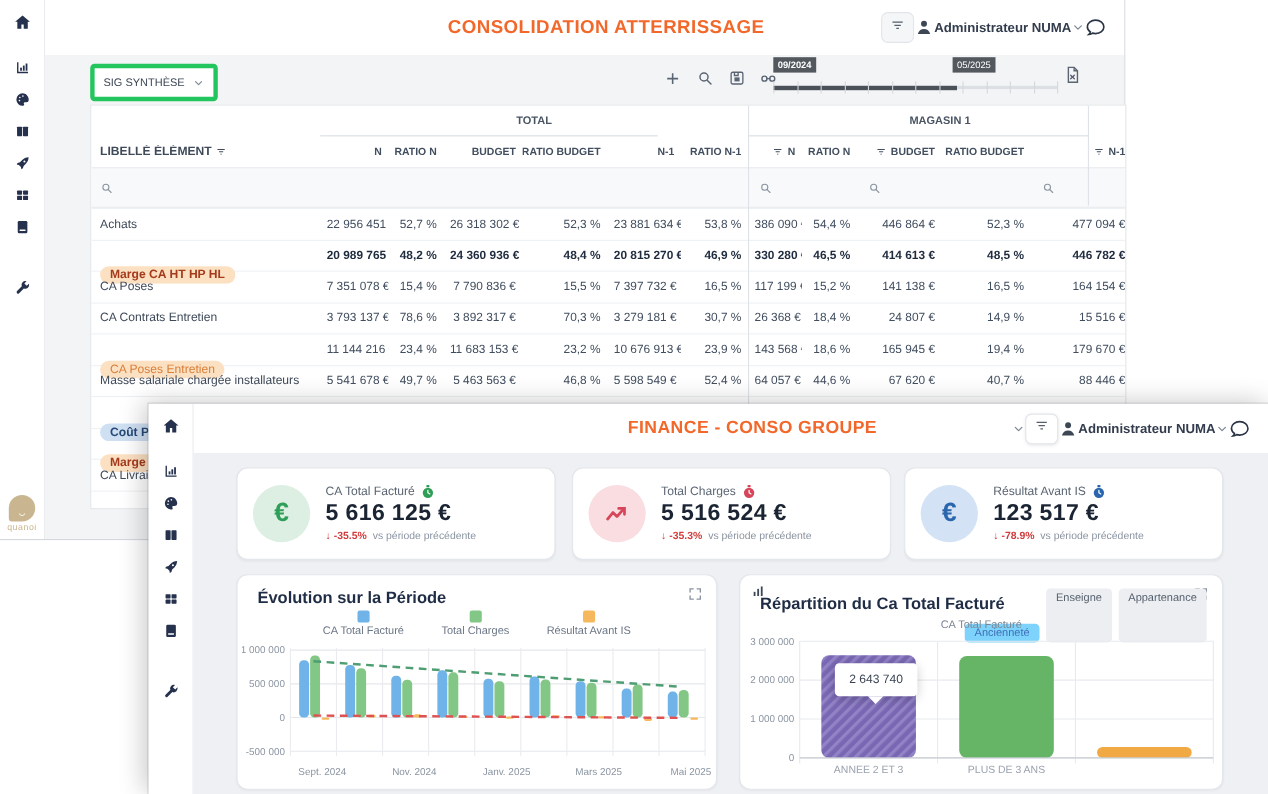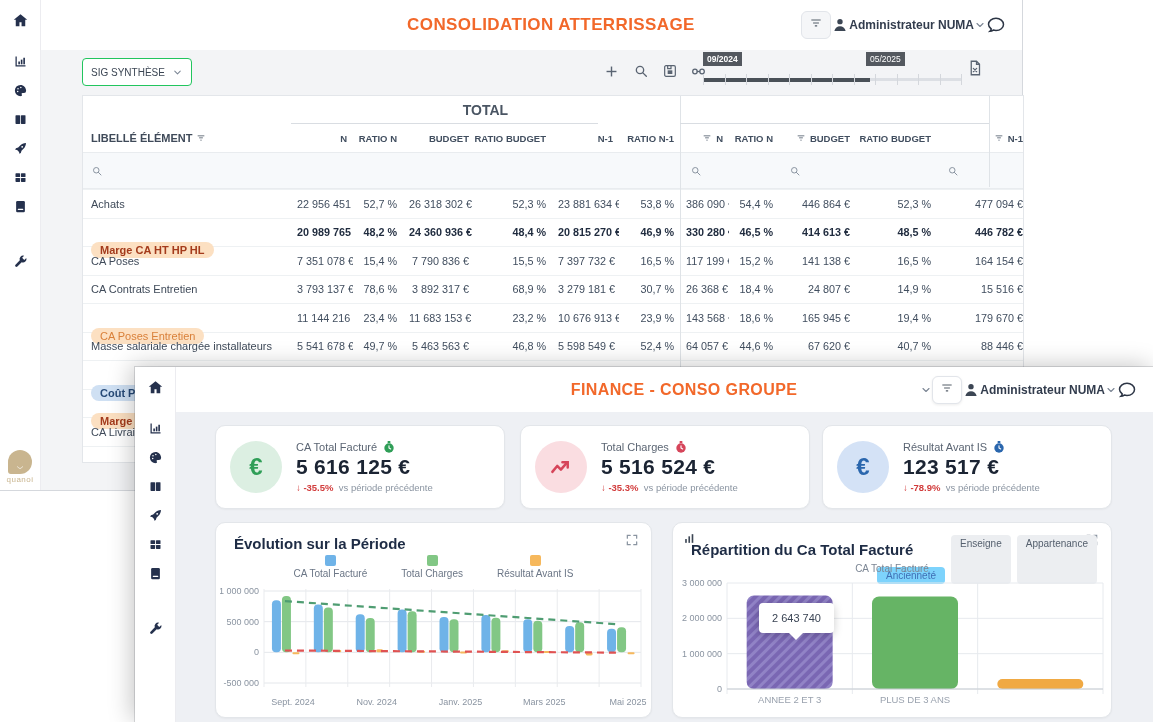--- a/index.html
+++ b/index.html
@@ -28,21 +28,21 @@
   .hdr-right{position:absolute;right:16px;top:0;bottom:0;display:flex;align-items:center;gap:0;color:#3c4654;}
   .filter-btn{width:28px;height:26px;border:1px solid #e2e5ea;border-radius:6px;background:#f5f6f8;
               display:flex;align-items:center;justify-content:center;color:#555e69;cursor:pointer;}
   .fg-window .filter-btn{background:#fff;box-shadow:0 1px 3px rgba(0,0,0,.08);}
   .user-name{font-size:12px;font-weight:600;color:#323c4d;white-space:nowrap;}
   .chev{color:#7b8594;display:flex;}
   .chat-ic{color:#2c3545;display:flex;cursor:pointer;}
   
   .bg-body{position:absolute;left:40px;right:0;top:50px;bottom:0;background:#f3f4f6;}
   .toolbar{position:absolute;left:0;right:0;top:0;height:42px;}
-  .select-box{position:absolute;height:26px;background:#fff;border:1px solid #22c55e;border-radius:4px;
+  .select-box{position:absolute;height:26px;background:#fff;border:4px solid #22c55e;border-radius:4px;
               display:flex;align-items:center;padding:0 8px;font-size:10px;color:#3c4654;cursor:pointer;}
   .select-box .sel-lbl{flex:1;white-space:nowrap;}
   .select-box.placeholder .sel-lbl{color:#9aa2ae;font-size:10.5px;}
   .tool-ic{position:absolute;top:12px;width:18px;height:18px;color:#5a6472;display:flex;align-items:center;justify-content:center;cursor:pointer;}
   
   .slider{position:absolute;left:663px;top:2px;width:258px;height:38px;}
   .sl-track{position:absolute;left:0;right:0;top:26px;height:3px;background:#dcdfe4;}
   .sl-fill{position:absolute;left:0;width:167px;top:26px;height:4px;background:#4a5158;}
   .sl-tick{position:absolute;top:22px;width:1px;height:11px;background:#d4d7dc;}
   .sl-tip{position:absolute;top:0;background:#53585f;color:#fff;font-size:8.5px;padding:2px 4px;white-space:nowrap;cursor:pointer;}
@@ -53,21 +53,21 @@
   .tr{display:grid;grid-template-columns:var(--cols);height:27.5px;align-items:center;border-top:1px solid #eef1f3;}
   .tr.hdr{border-top:none;}
   .tr.group-row{height:28px;}
   .tr.th-row{height:28px;}
   .tr.filter-row{height:35px;background:#f7f9fb;border-top:1px solid #e9ecef;border-bottom:1px solid #e9ecef;}
   .td{padding:0 6px;white-space:nowrap;overflow:hidden;}
   .td.num{text-align:right;color:#414e5f;}
   .td.lbl{padding-left:8px;color:#3f4a59;font-size:11px;}
   .th{font-size:9.5px;font-weight:700;color:#5a6472;display:flex;align-items:center;gap:4px;}
   .th.num{justify-content:flex-end;text-align:right;}
-  .group-lbl{font-size:14px;font-weight:700;color:#4a5563;text-align:center;}
+  .group-lbl{font-size:10px;font-weight:700;color:#4a5563;text-align:center;}
   .g-line{position:absolute;height:1px;background:#d9dde2;top:27px;}
   .v-div{position:absolute;width:1px;background:#dfe3e7;top:0;bottom:0;left:597px;}
   .v-right{position:absolute;width:1px;background:#dfe3e7;top:0;height:91px;left:906px;}
   .pill{display:inline-block;padding:2px 9px;border-radius:10px;margin-top:36px;}
   .pill-marge{background:#fce0c2;color:#a43b1c;font-weight:700;}
   .pill-ent{background:#fce0c2;color:#d9803a;}
   .pill-cout{background:#cfe0f3;color:#274a77;font-weight:700;}
   .pill-wide{min-width:96px;}
   .row-bold .td.num{font-weight:700;color:#1f2b3e;}
   .search-ic{color:#8a94a1;display:flex;}
@@ -259,20 +259,21 @@
             <path d="M9.8 12.5l4.4 4.4m0-4.4-4.4 4.4" stroke="currentColor" stroke-width="1.7" stroke-linecap="round"></path>
           </svg>
         </div>
     </div>
 
     <div class="table-panel">
       <div class="tbl" id="tbl">
           <div class="tr hdr group-row">
             <div class="td"></div>
             <div class="group-lbl" style="grid-column:2/8;">TOTAL</div>
+            <div class="group-lbl" style="grid-column:8/13;">MAGASIN 1</div>
           </div>
           <div class="tr hdr th-row">
             <div class="td th lbl">LIBELLÉ ÉLÉMENT <svg width="10" height="10" viewBox="0 0 24 24" fill="currentColor">
                 <path d="M4 6h16v1.8H4zM7.5 11h9v1.8h-9zM10.5 16h3v1.8h-3z"></path>
               </svg></div>
             <div class="td th num">N</div>
             <div class="td th num">RATIO N</div>
             <div class="td th num">BUDGET</div>
             <div class="td th num">RATIO BUDGET</div>
             <div class="td th num">N-1</div>
@@ -371,21 +372,21 @@
             <div class="td num">15,2 %</div>
             <div class="td num">141 138 €</div>
             <div class="td num">16,5 %</div>
             <div class="td num">164 154 €</div>
           </div>
           <div class="tr ">
             <div class="td lbl">CA Contrats Entretien</div>
             <div class="td num">3 793 137 €</div>
             <div class="td num">78,6 %</div>
             <div class="td num">3 892 317 €</div>
-            <div class="td num">68,9 %</div>
+            <div class="td num">70,3 %</div>
             <div class="td num">3 279 181 €</div>
             <div class="td num">30,7 %</div>
             <div class="td num">26 368 €</div>
             <div class="td num">18,4 %</div>
             <div class="td num">24 807 €</div>
             <div class="td num">14,9 %</div>
             <div class="td num">15 516 €</div>
           </div>
           <div class="tr ">
             <div class="td lbl"><span class="pill pill-ent">CA Poses Entretien</span></div>

